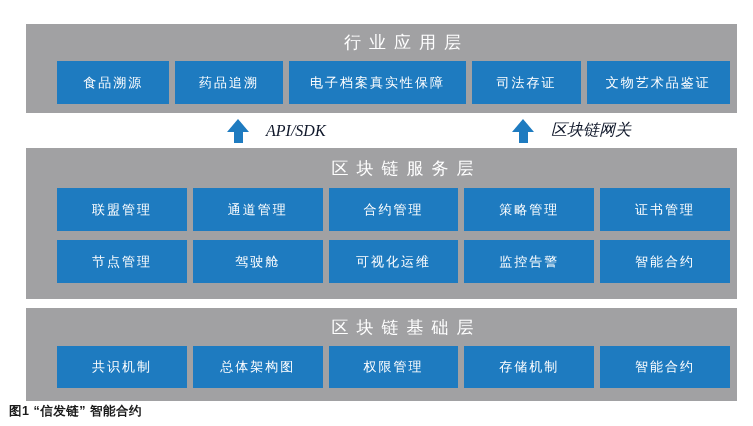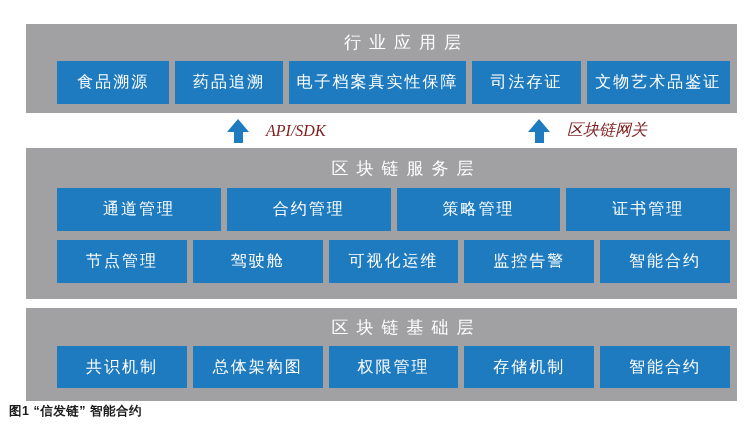--- a/index.html
+++ b/index.html
@@ -44,60 +44,60 @@
     padding: 0 7px;
   }
   .box {
     background: var(--blue, #1E7BC0);
     height: 43px;
     flex: 1 1 0;
     display: flex;
     align-items: center;
     justify-content: center;
     color: #ffffff;
-    font-size: 16px;
+    font-size: 13px;
     letter-spacing: 2px;
     white-space: nowrap;
   }
   .layer-base .box { height: 42px; }
   .row-2 { margin-top: 9px; }
 
   
   .layer-app .box:nth-child(1) { flex-grow: 116; }
   .layer-app .box:nth-child(2) { flex-grow: 111; }
   .layer-app .box:nth-child(3) { flex-grow: 183; }
   .layer-app .box:nth-child(4) { flex-grow: 112; }
   .layer-app .box:nth-child(5) { flex-grow: 148; }
 
   .connector {
     position: absolute;
     display: flex;
     align-items: center;
     height: 25px;
   }
   .connector-api     { left: 227px; top: 118px; }
-  .connector-gateway { left: 528px; top: 118px; }
+  .connector-gateway { left: 512px; top: 118px; }
 
   .up-arrow { display: flex; flex-direction: column; align-items: center; }
   .arrow-head {
     width: 0; height: 0;
     border-left: 11px solid transparent;
     border-right: 11px solid transparent;
     border-bottom: 13px solid var(--blue, #1E7BC0);
   }
   .arrow-stem {
     width: 9px; height: 11px;
     background: var(--blue, #1E7BC0);
   }
   .connector-label {
     margin-left: 17px;
     font-family: "Liberation Serif", serif;
     font-style: italic;
     font-size: 16px;
-    color: #7f1d1d;
+    color: #0f172a;
     white-space: nowrap;
   }
 
   .caption {
     position: absolute;
     left: 9px;
     top: 403px;
     font-size: 12.5px;
     font-weight: bold;
     color: #1a1a1a;
@@ -133,20 +133,21 @@
     <div class="up-arrow">
       <div class="arrow-head"></div>
       <div class="arrow-stem"></div>
     </div>
     <div class="connector-label">区块链网关</div>
   </div>
 
   <section class="layer layer-service">
     <div class="layer-title">区块链服务层</div>
     <div class="box-row">
+      <div class="box">联盟管理</div>
       <div class="box">通道管理</div>
       <div class="box">合约管理</div>
       <div class="box">策略管理</div>
       <div class="box">证书管理</div>
     </div>
     <div class="box-row row-2">
       <div class="box">节点管理</div>
       <div class="box">驾驶舱</div>
       <div class="box">可视化运维</div>
       <div class="box">监控告警</div>

